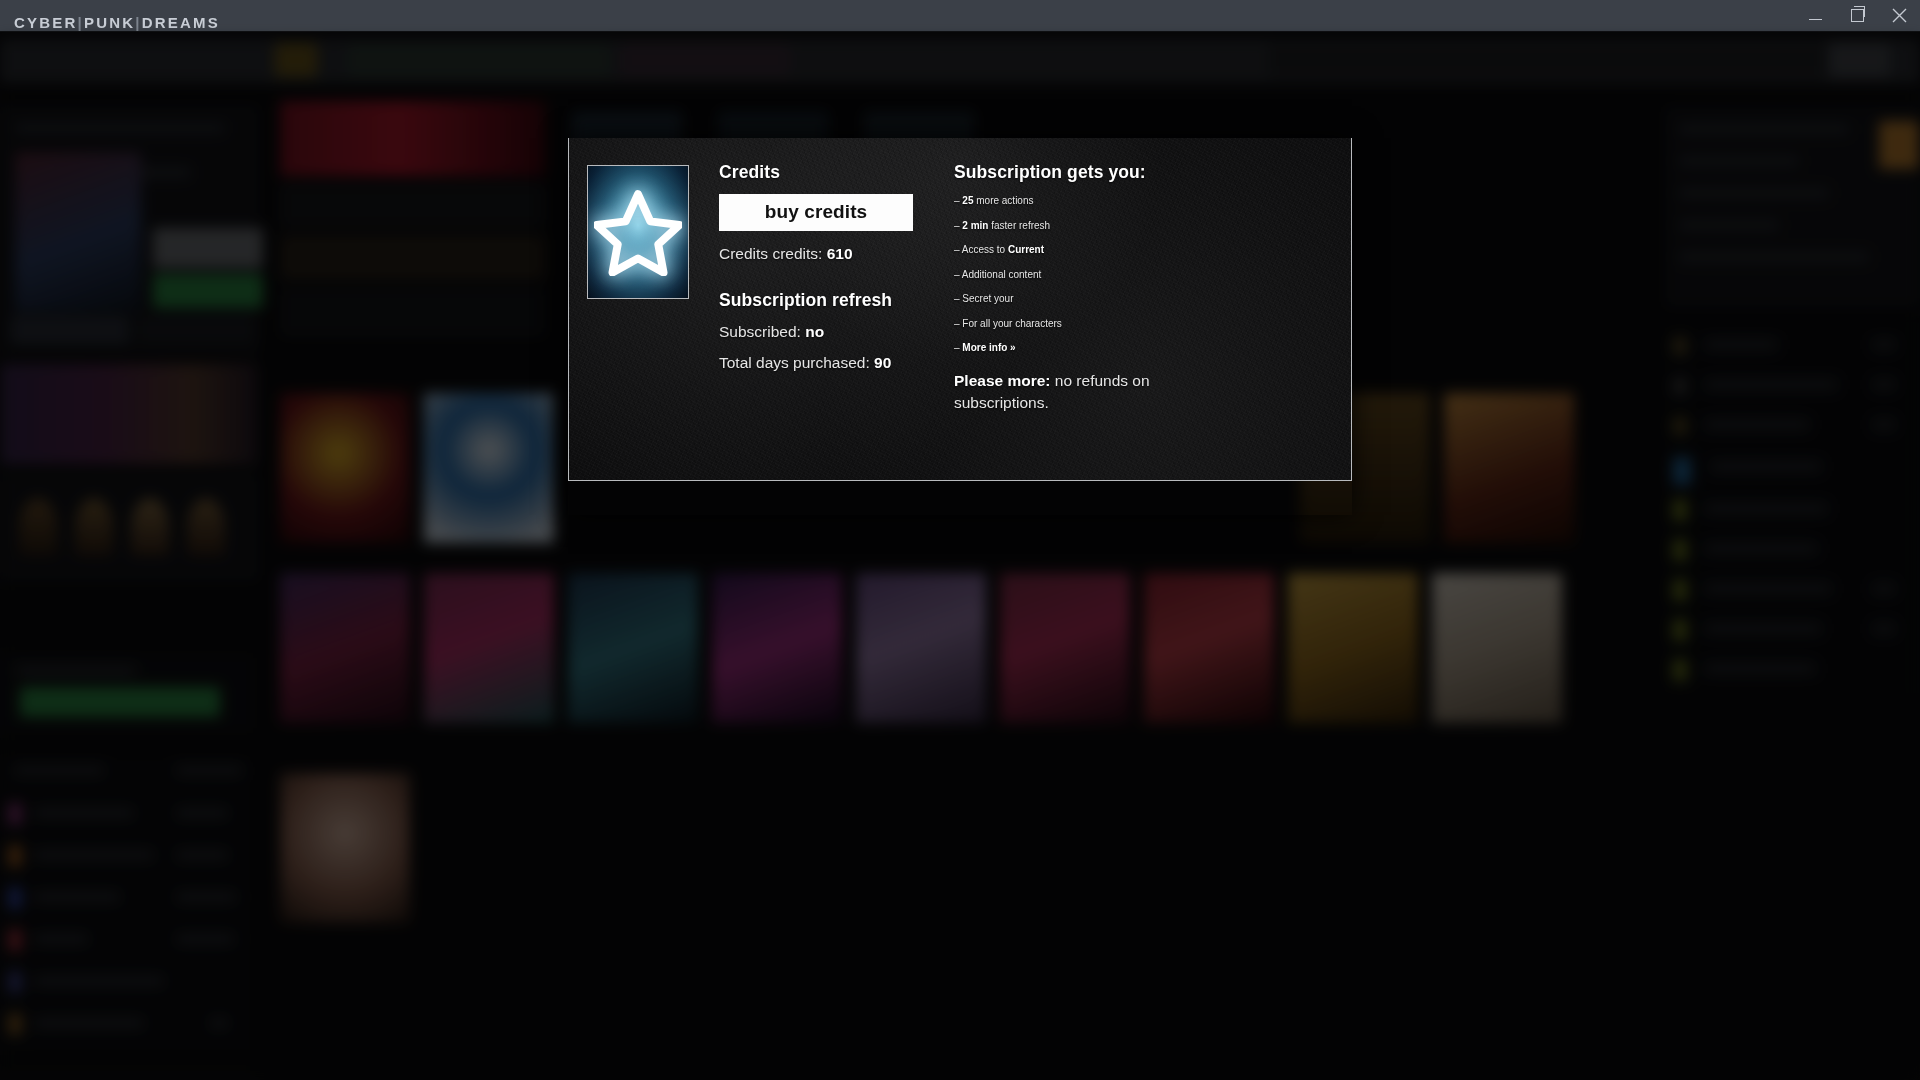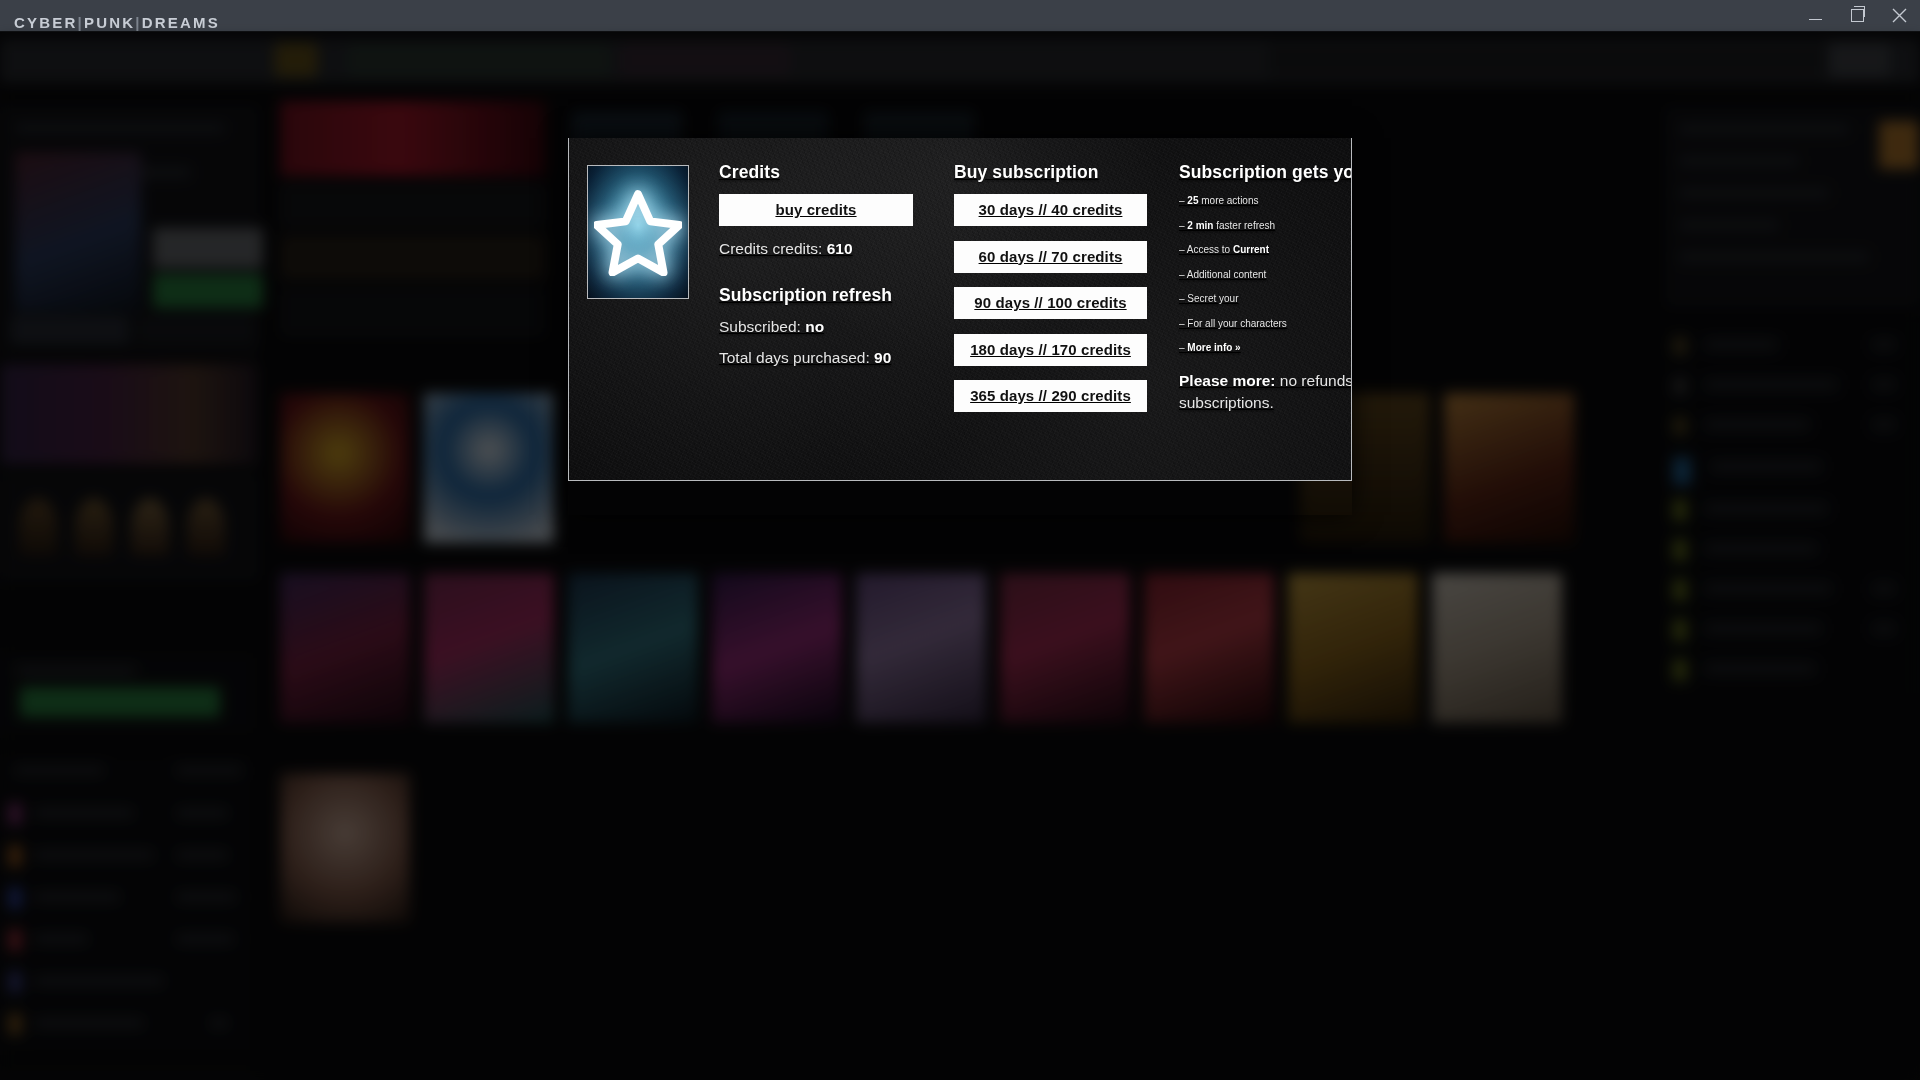--- a/index.html
+++ b/index.html
@@ -85,21 +85,21 @@
     overflow:hidden;
   }
   .noise{
     position:absolute;inset:0;opacity:.5;pointer-events:none;
     background-image:
       repeating-linear-gradient(27deg, rgba(255,255,255,.035) 0 1px, rgba(0,0,0,0) 1px 3px),
       repeating-linear-gradient(115deg, rgba(255,255,255,.03) 0 1px, rgba(0,0,0,0) 1px 4px),
       repeating-linear-gradient(72deg, rgba(0,0,0,.25) 0 1px, rgba(0,0,0,0) 1px 5px);
   }
 
-  .cols{position:relative;display:flex;padding:24px 0 0 10px;text-decoration:underline;}
+  .cols{position:relative;display:flex;padding:24px 0 0 10px;}
 
   
   .star-box{
     width:102px;height:134px;margin-left:8px;margin-top:3px;flex:none;
     border:1px solid #b9bbbe;box-sizing:border-box;position:relative;overflow:hidden;
     background:
       radial-gradient(ellipse at 50% 45%, #8fd0e0 0%, #3c7f98 26%, #18455e 55%, #0a2136 80%, #050e1a 100%);
   }
   .star-glyph{
     position:absolute;left:50%;top:50%;transform:translate(-50%,-50%);
@@ -113,21 +113,21 @@
   .col-buy{width:215px;margin-left:10px;}
   .col-gets{width:205px;margin-left:10px;}
 
   .h2{
     color:#fff;font-size:17.5px;font-weight:bold;margin:0 0 11px 0;letter-spacing:.1px;
     text-shadow:0 1px 2px rgba(0,0,0,.8);
   }
   .wbtn{
     display:block;width:100%;box-sizing:border-box;
     background:#fdfdfd;color:#111;border:none;
-    font-family:"Liberation Sans",sans-serif;font-size:15px;font-weight:bold;
+    font-family:"Liberation Sans",sans-serif;font-size:19px;font-weight:bold;
     text-align:center;padding:7px 4px 8px;cursor:pointer;letter-spacing:.1px;
   }
   .wbtn.wide{width:193px;}
   .wbtn.buy{width:194px;margin-bottom:0;}
   .buy-list .wbtn{margin-bottom:14.5px;}
 
   .ptxt{
     color:#e6e6e6;font-size:15.5px;margin:13px 0 0 0;line-height:1.35;
     text-shadow:0 1px 2px rgba(0,0,0,.8);
   }
@@ -321,30 +321,20 @@
           <div class="ptxt tight">
             <span>Subscribed:</span>
             <b>no</b>
           </div>
           <div class="ptxt tight">
             <span>Total days purchased:</span>
             <b>90</b>
           </div>
         </div>
 
-        <div class="col col-buy">
-          <div class="h2">Buy subscription</div>
-          <div class="buy-list">
-            <button class="wbtn wide">30 days // 40 credits</button>
-            <button class="wbtn wide">60 days // 70 credits</button>
-            <button class="wbtn wide">90 days // 100 credits</button>
-            <button class="wbtn wide">180 days // 170 credits</button>
-            <button class="wbtn wide">365 days // 290 credits</button>
-          </div>
-        </div>
 
         <div class="col col-gets">
           <div class="h2">Subscription gets you:</div>
 
           <div class="gets-item">
             <span>– </span><b>25</b><span> more actions</span>
           </div>
           <div class="gets-item">
             <span>– </span><b>2 min</b><span> faster refresh</span>
           </div>

